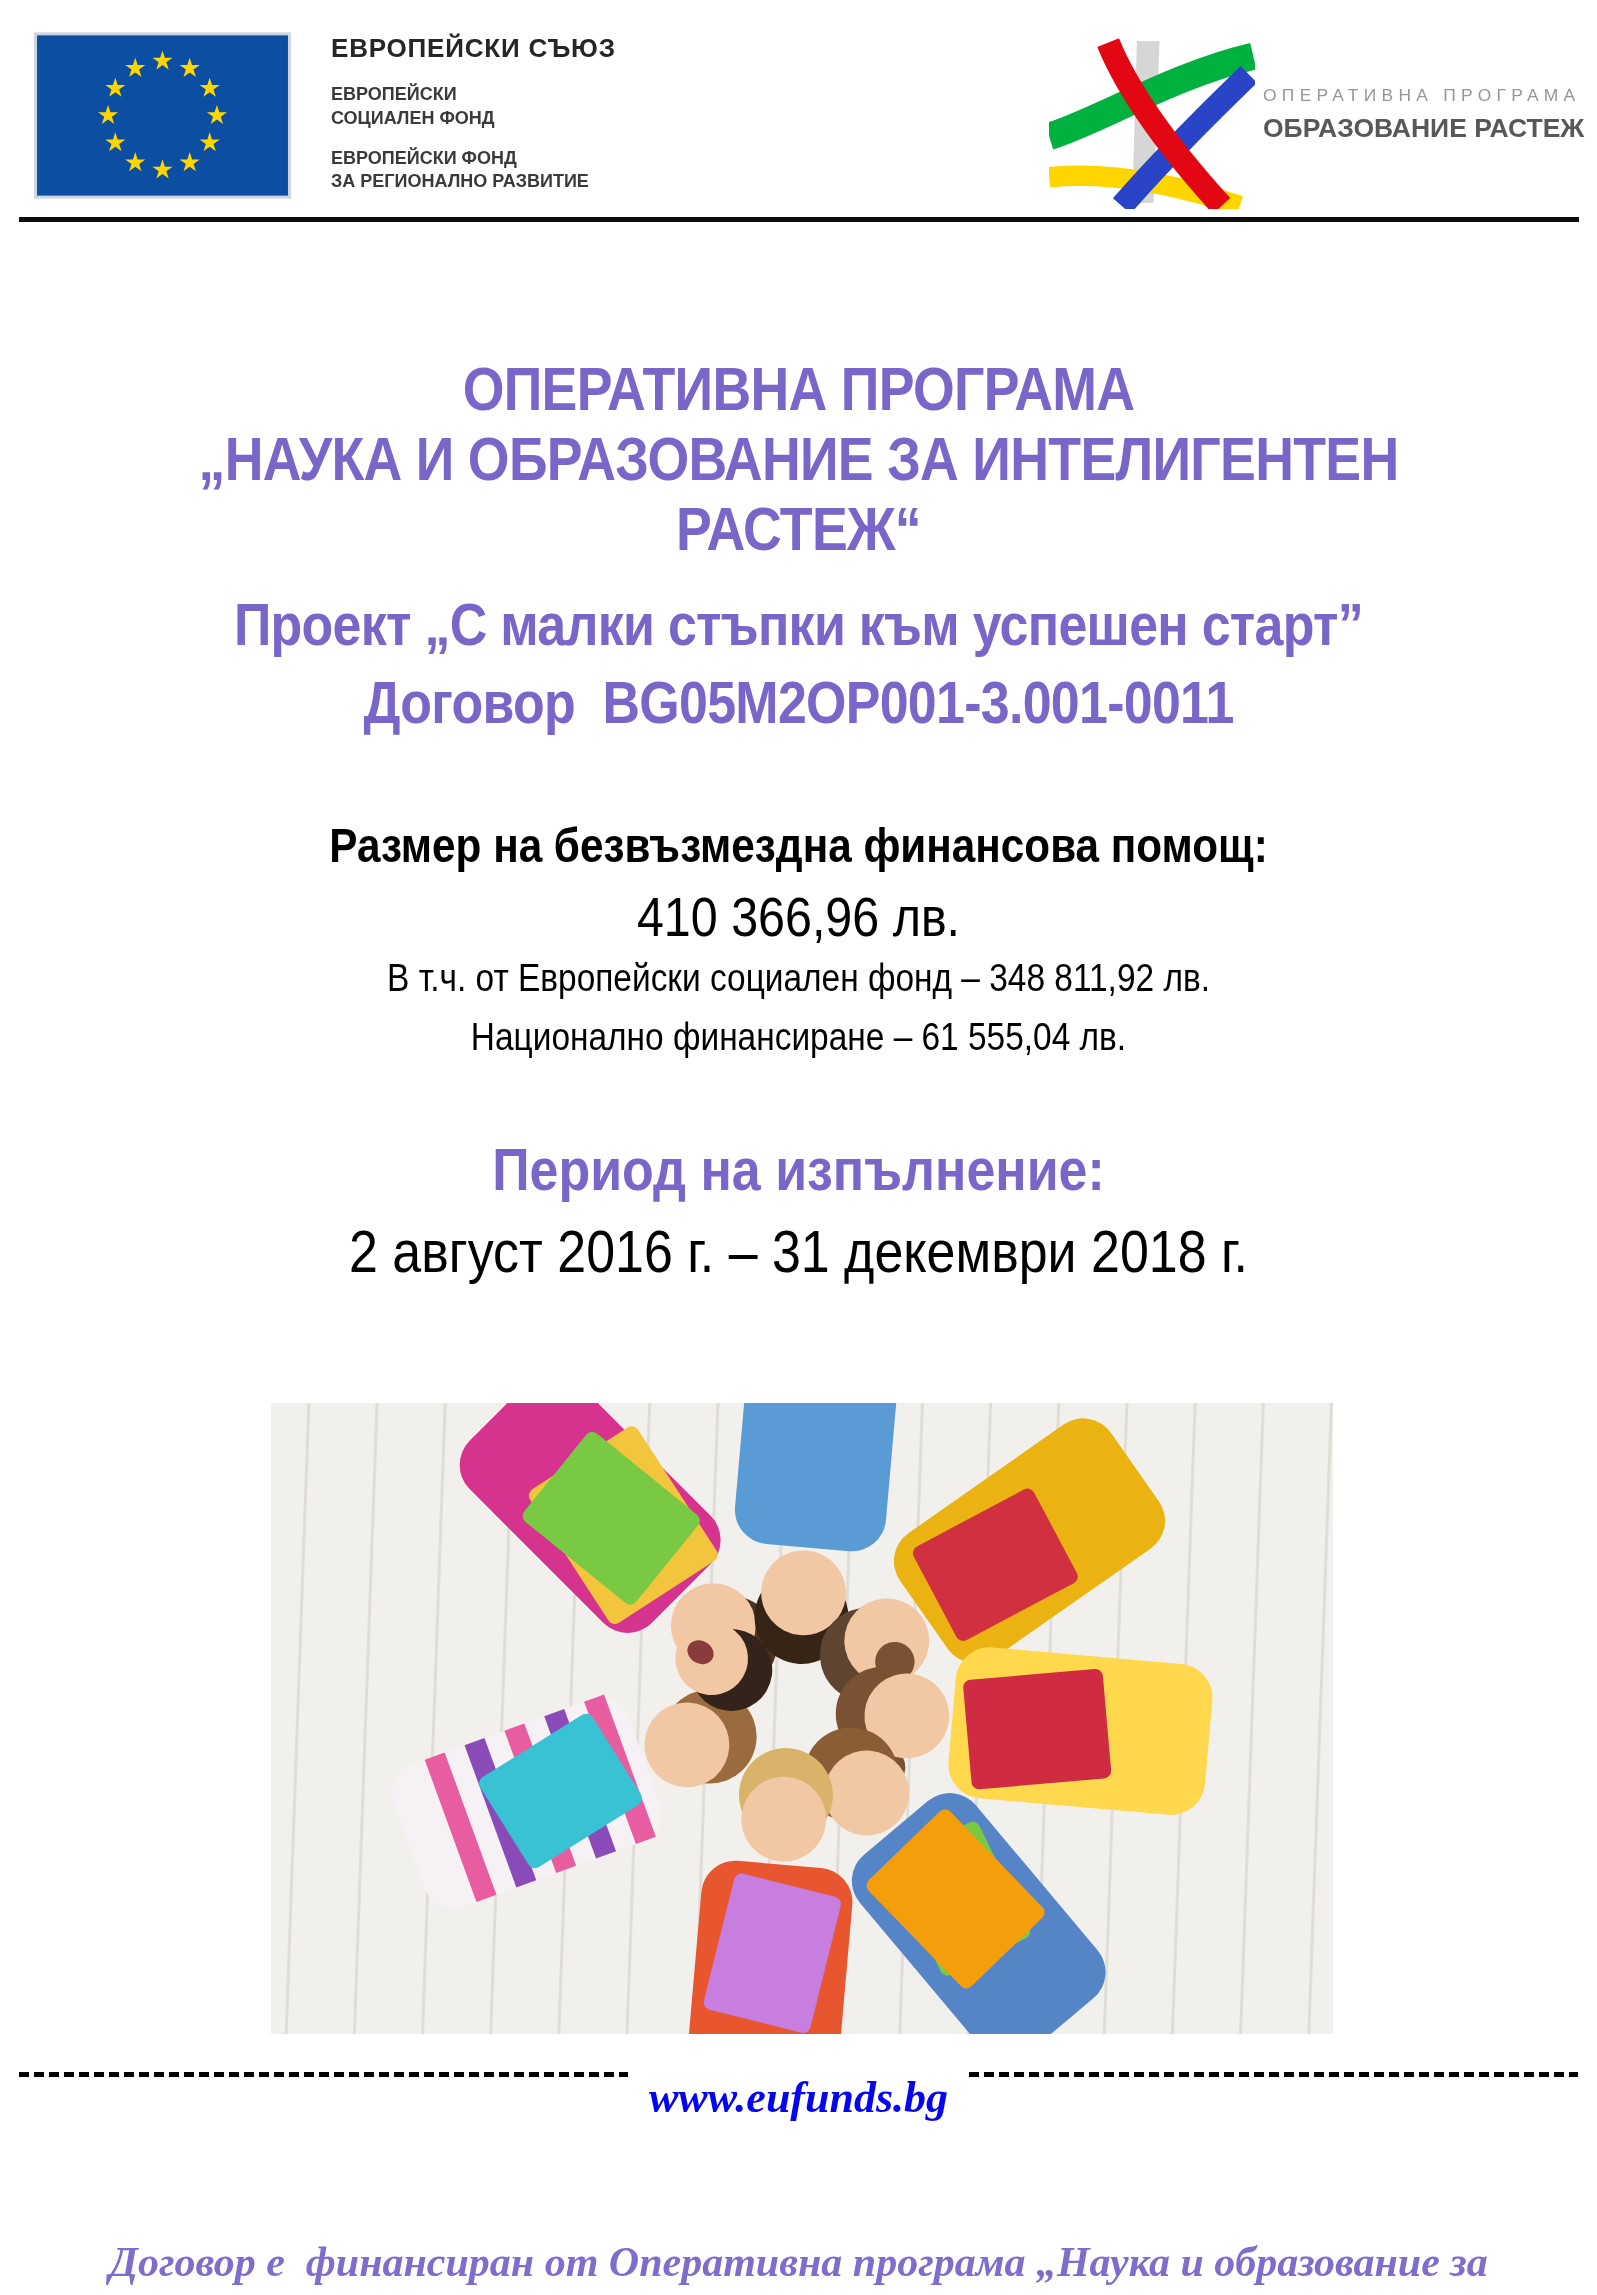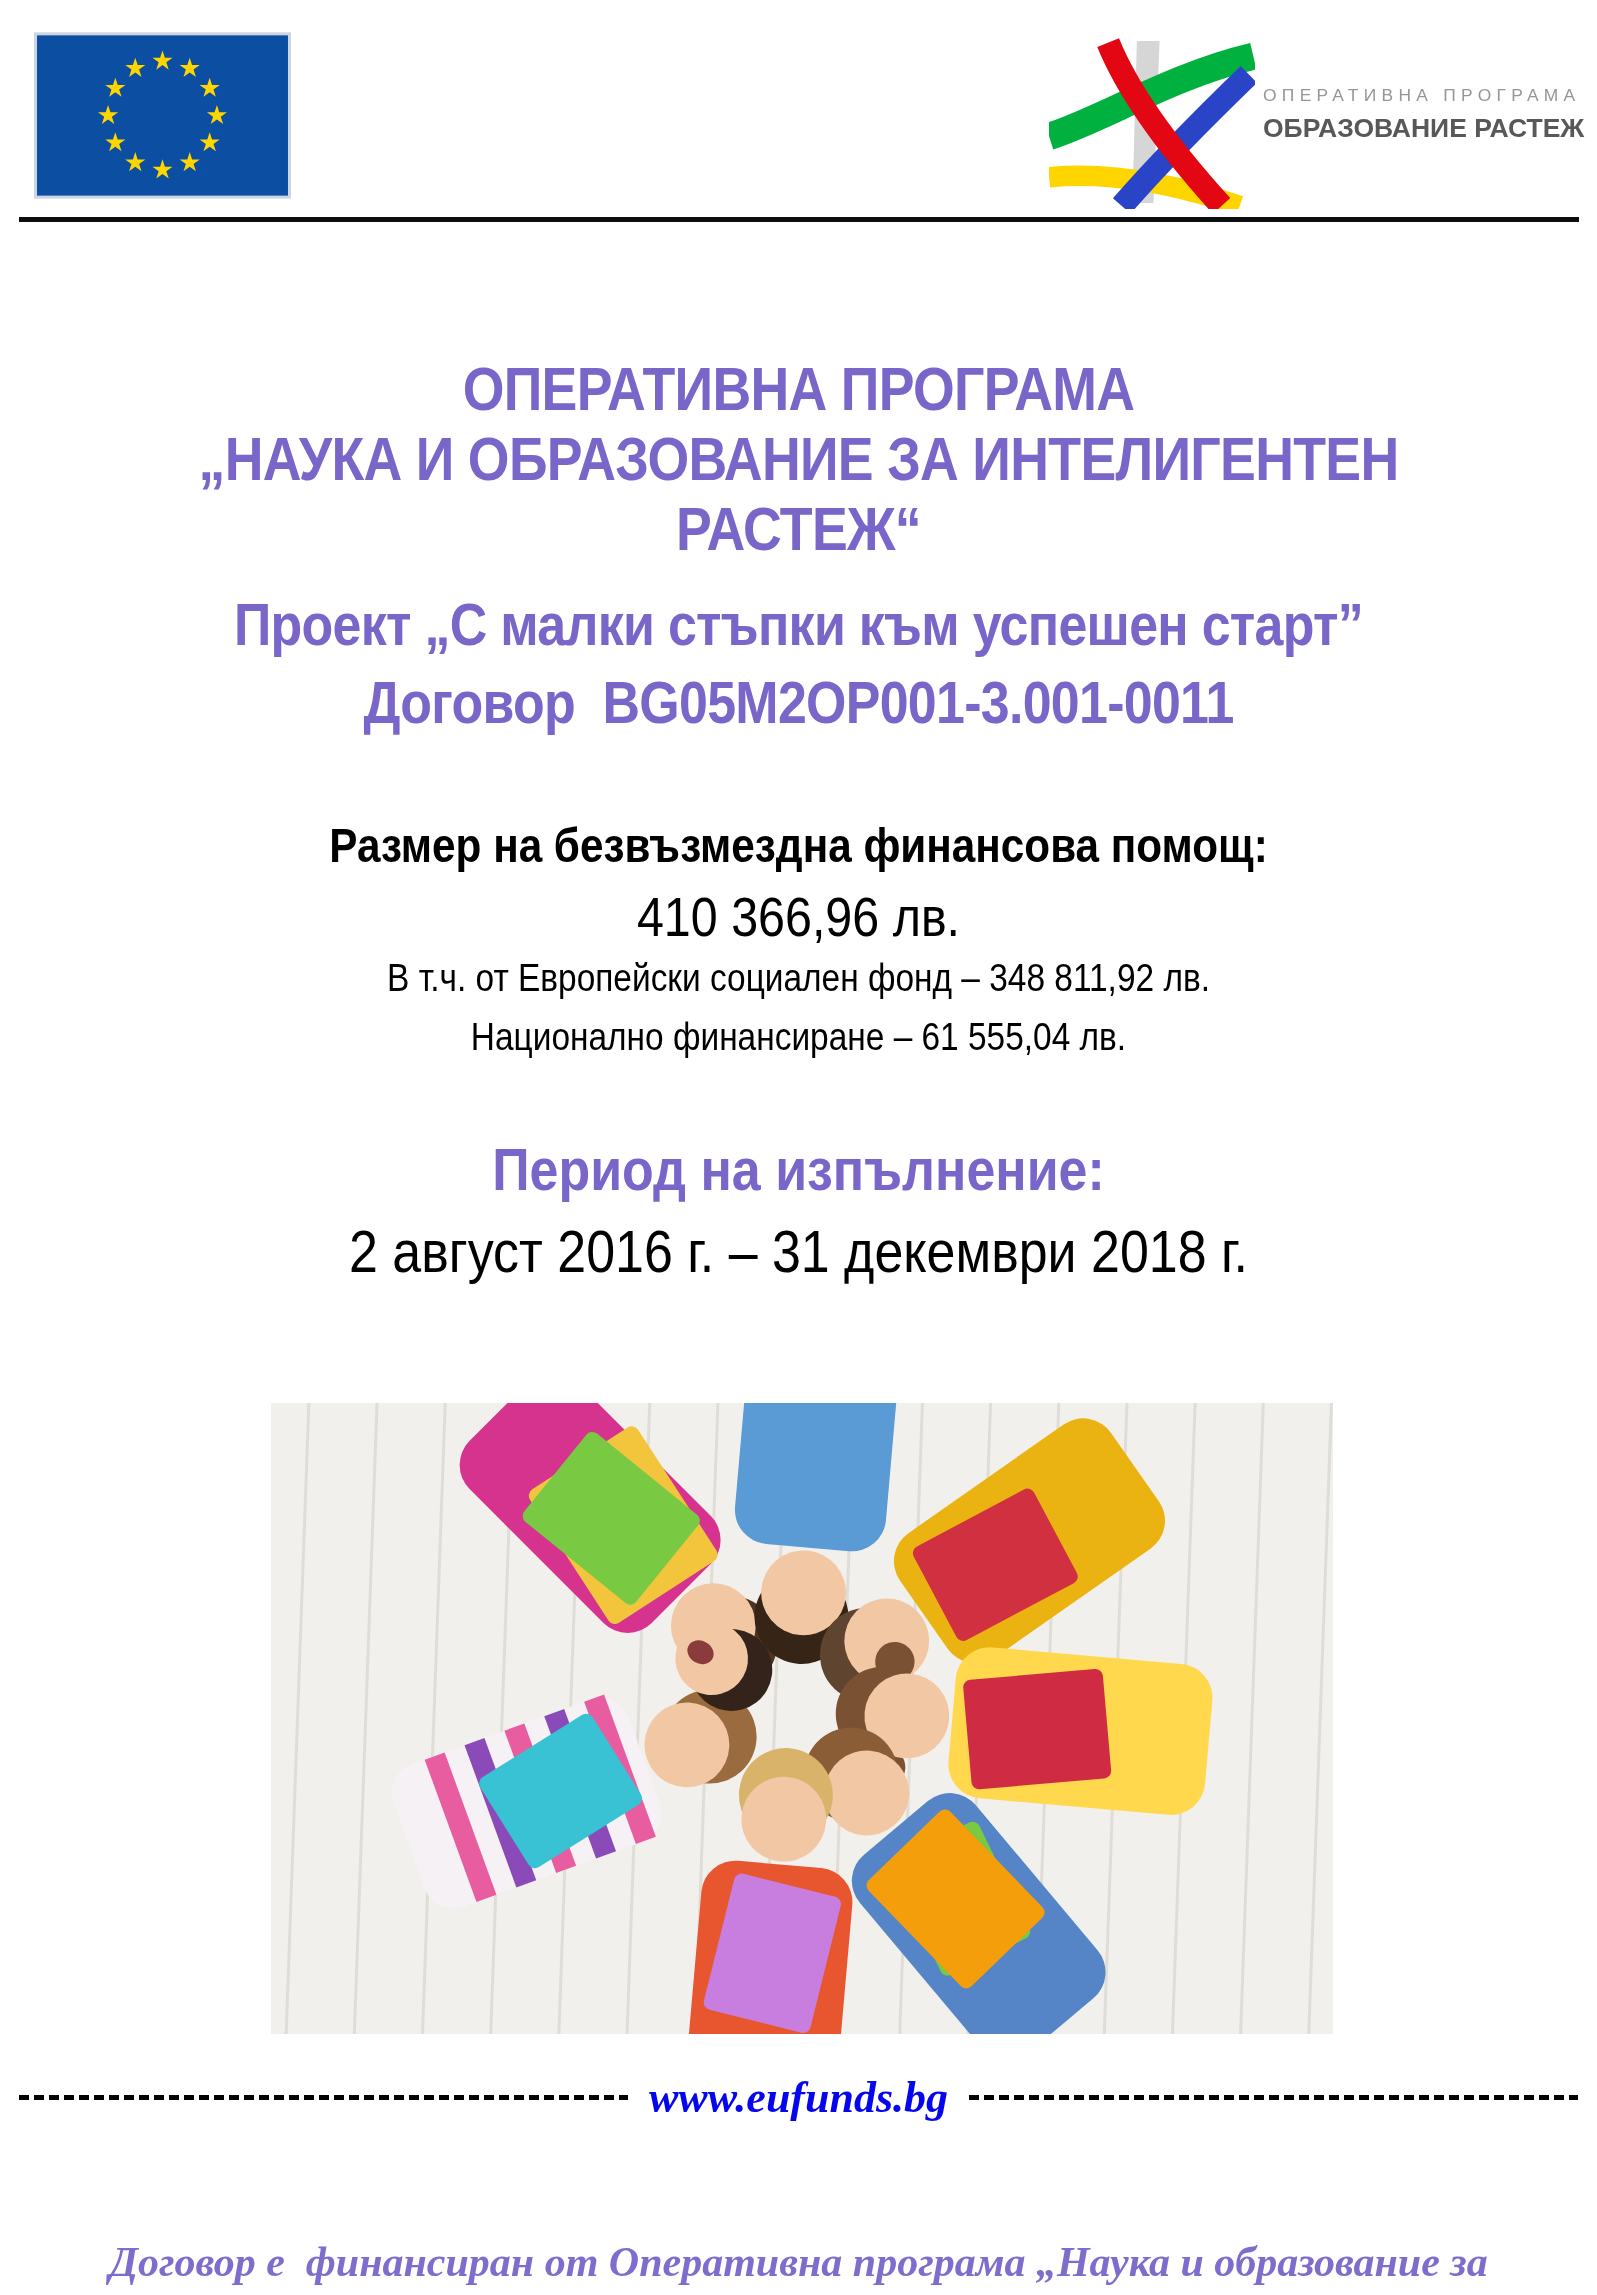--- a/index.html
+++ b/index.html
@@ -36,21 +36,21 @@
   .t-title{font-size:61px;font-weight:700;letter-spacing:-0.8px;}
   .t-project{font-size:59px;font-weight:700;letter-spacing:-0.8px;}
   .t-grant-h{font-size:48px;font-weight:700;color:#000;}
   .t-amount{font-size:55px;color:#000;}
   .t-sub{font-size:38px;color:#000;}
   .t-period-h{font-size:59px;font-weight:700;}
   .t-dates{font-size:59px;color:#000;}
   
   .photo{position:absolute;left:271px;top:1403px;width:1062px;height:631px;}
   
-  .footer-rule{position:absolute;left:19px;right:19px;top:2072px;display:flex;align-items:center;gap:21px;}
+  .footer-rule{position:absolute;left:19px;right:19px;top:2072px;display:flex;gap:21px;}
   .dash{flex:1;height:4.5px;background:repeating-linear-gradient(90deg,#000 0 9.8px,transparent 9.8px 15px);}
   .website{font-family:"Liberation Serif",serif;font-style:italic;font-weight:700;font-size:44px;color:var(--link-blue);}
   .funding{position:absolute;left:0;width:100%;top:2130px;text-align:center;
            font-family:"Liberation Serif",serif;font-style:italic;font-weight:700;
            font-size:42px;line-height:53px;color:var(--footer-purple);white-space:pre-wrap;}
 </style>
 </head>
 <body>
 
 <div class="page">
@@ -70,20 +70,31 @@
         <path transform="translate(170,182) scale(14)" d="M0,-1 L0.225,-0.309 L0.951,-0.309 L0.363,0.118 L0.588,0.809 L0,0.382 L-0.588,0.809 L-0.363,0.118 L-0.951,-0.309 L-0.225,-0.309 Z"></path>
         <path transform="translate(134,172.4) scale(14)" d="M0,-1 L0.225,-0.309 L0.951,-0.309 L0.363,0.118 L0.588,0.809 L0,0.382 L-0.588,0.809 L-0.363,0.118 L-0.951,-0.309 L-0.225,-0.309 Z"></path>
         <path transform="translate(107.6,146) scale(14)" d="M0,-1 L0.225,-0.309 L0.951,-0.309 L0.363,0.118 L0.588,0.809 L0,0.382 L-0.588,0.809 L-0.363,0.118 L-0.951,-0.309 L-0.225,-0.309 Z"></path>
         <path transform="translate(98,110) scale(14)" d="M0,-1 L0.225,-0.309 L0.951,-0.309 L0.363,0.118 L0.588,0.809 L0,0.382 L-0.588,0.809 L-0.363,0.118 L-0.951,-0.309 L-0.225,-0.309 Z"></path>
         <path transform="translate(107.6,74) scale(14)" d="M0,-1 L0.225,-0.309 L0.951,-0.309 L0.363,0.118 L0.588,0.809 L0,0.382 L-0.588,0.809 L-0.363,0.118 L-0.951,-0.309 L-0.225,-0.309 Z"></path>
         <path transform="translate(134,47.6) scale(14)" d="M0,-1 L0.225,-0.309 L0.951,-0.309 L0.363,0.118 L0.588,0.809 L0,0.382 L-0.588,0.809 L-0.363,0.118 L-0.951,-0.309 L-0.225,-0.309 Z"></path>
       </g>
     </svg>
   </div>
 
+  <div class="eu-text">
+    <div class="eu-union">ЕВРОПЕЙСКИ СЪЮЗ</div>
+    <div class="eu-fund">
+      <div>ЕВРОПЕЙСКИ</div>
+      <div>СОЦИАЛЕН ФОНД</div>
+    </div>
+    <div class="eu-fund">
+      <div>ЕВРОПЕЙСКИ ФОНД</div>
+      <div>ЗА РЕГИОНАЛНО РАЗВИТИЕ</div>
+    </div>
+  </div>
 
   <div class="op-logo">
     <svg width="206" height="180" viewBox="0 0 272 238">
       <path d="M116,16 L146,16 L138,230 L110,230 Z" fill="#d6d6d6"></path>
       <path d="M0,142 C70,120 160,62 270,36" fill="none" stroke="#00b140" stroke-width="36"></path>
       <path d="M0,196 C80,188 170,206 252,234" fill="none" stroke="#ffd500" stroke-width="27"></path>
       <path d="M96,234 C150,172 204,118 264,60" fill="none" stroke="#2a44c8" stroke-width="31"></path>
       <path d="M78,18 C108,92 170,170 228,234" fill="none" stroke="#e30613" stroke-width="31"></path>
     </svg>
   </div>

